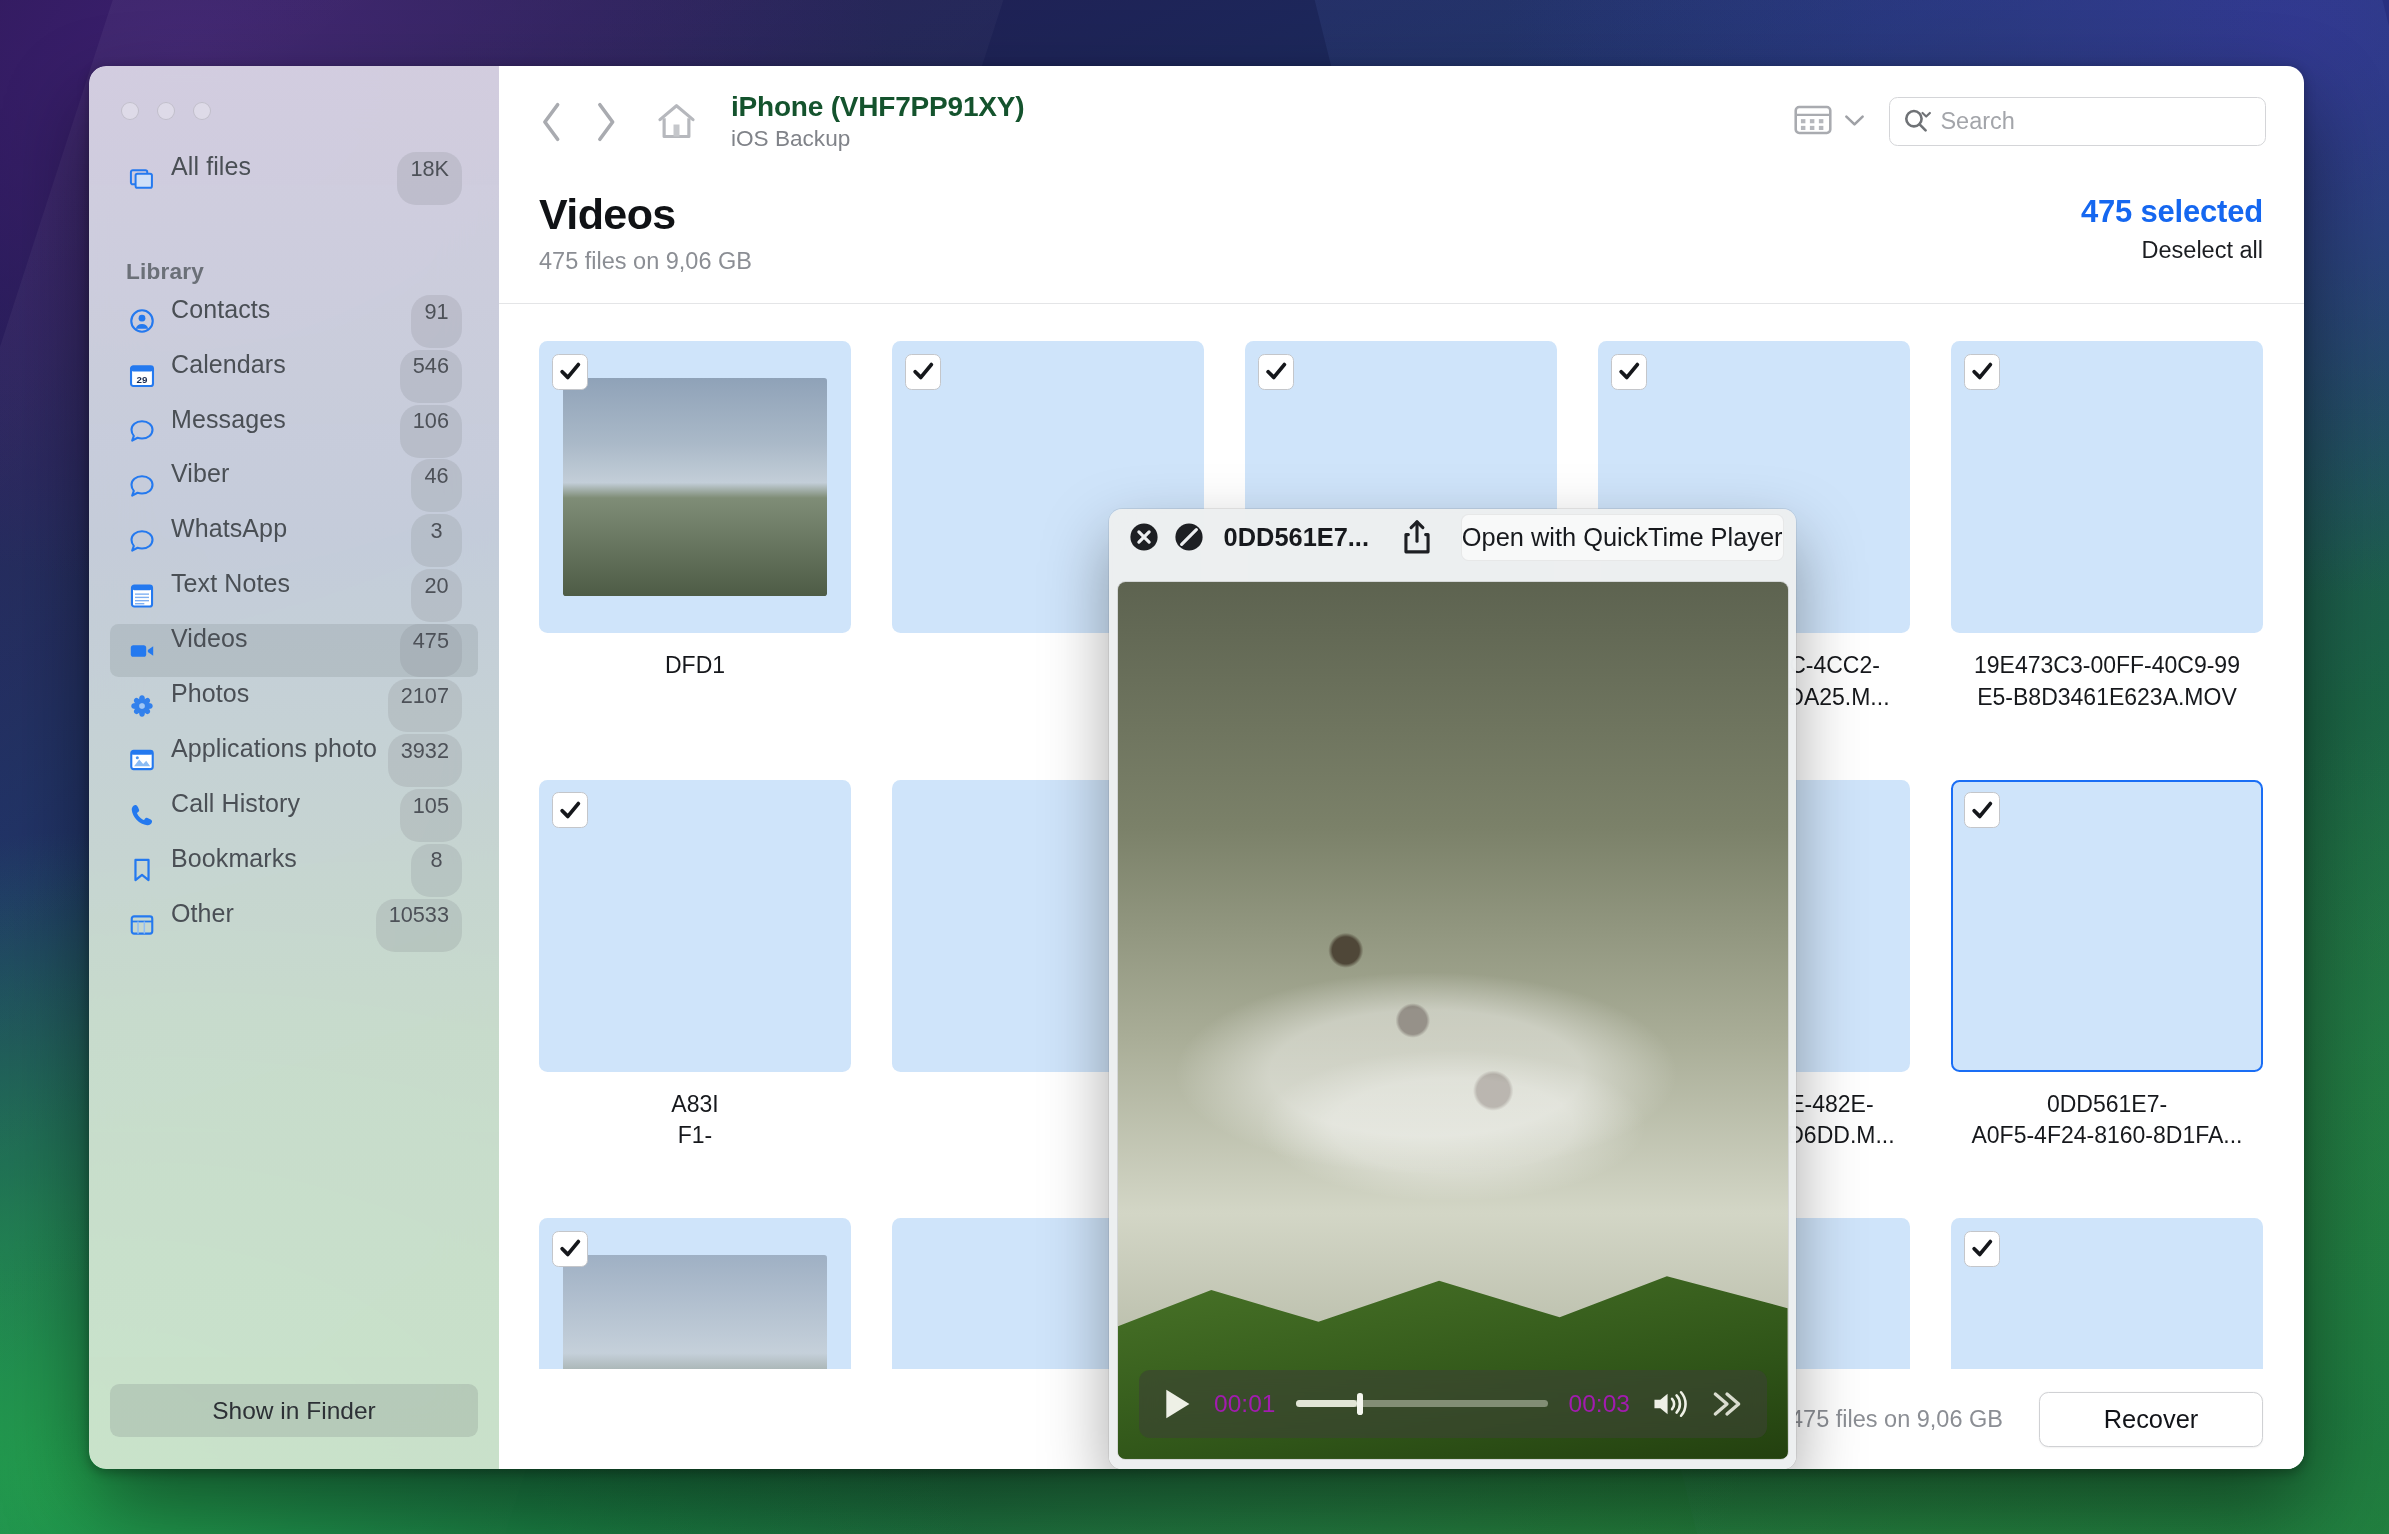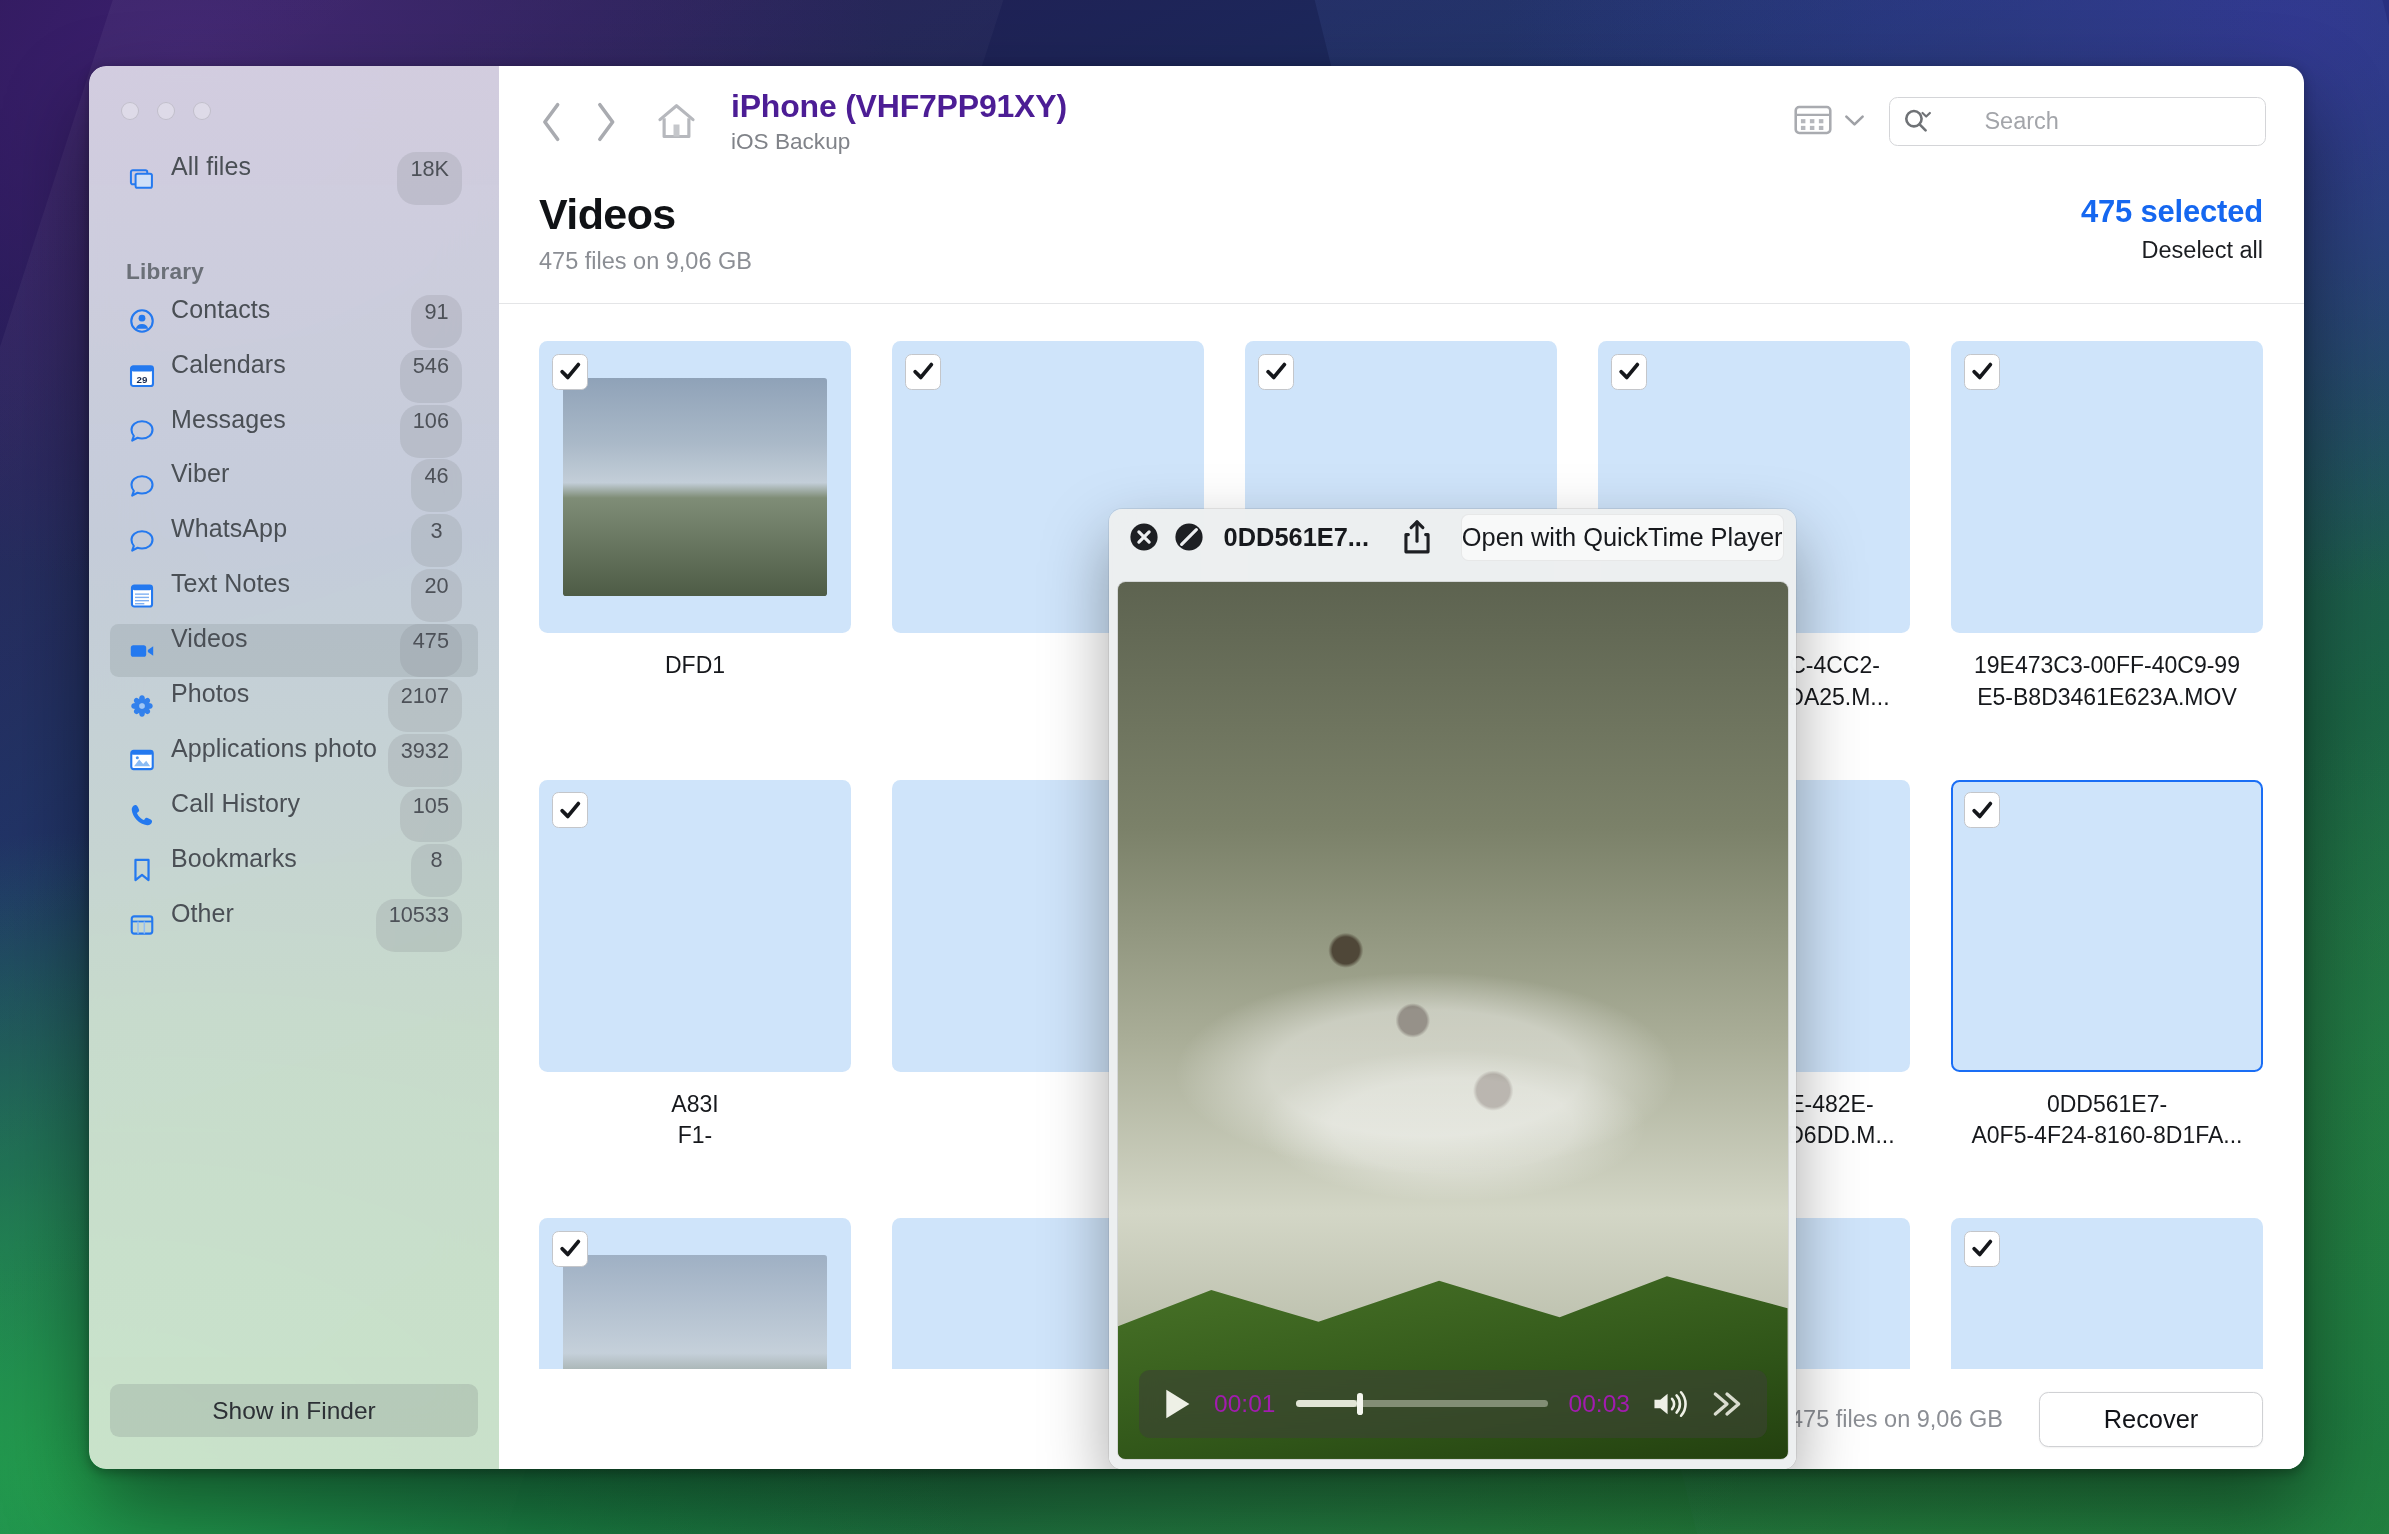--- a/index.html
+++ b/index.html
@@ -103,30 +103,29 @@
   }
   .toolbar {
     height: 111px; flex: 0 0 111px;
     display: flex; align-items: center;
     padding: 0 38px 0 40px;
   }
   .nav-arrows { display:flex; gap: 30px; align-items:center; margin-right: 36px; }
   .chev { width: 24.5px; height: 40px; cursor: pointer; }
   .home-ico { width: 45px; height: 45px; margin-right: 32px; cursor: pointer; }
   .title-block { display:flex; flex-direction: column; justify-content:center; }
-  .dev-title { font-size: 32px; font-weight: bold; color: #4c1d95; letter-spacing: -0.2px; }
+  .dev-title { font-size: 28px; font-weight: bold; color: #14532d; letter-spacing: -0.2px; }
   .dev-sub { font-size: 22.6px; color: #808389; margin-top: 3.8px; }
   .toolbar-spacer { flex: 1 1 auto; }
   .view-switch { display:flex; align-items:center; gap: 11.3px; margin-right: 24.5px; cursor:pointer; }
   .search-box {
     width: 377px; height: 49px;
     border: 0.9px solid #d4d5d8; border-radius: 8.5px;
     display:flex; align-items:center; padding: 0 13px;
     background: #fff;
-    gap: 44px;
   }
   .search-input {
     border: none; outline: none; background: transparent;
     font-size: 23.5px; color: #2b2d31; margin-left: 9.4px;
     font-family: "Liberation Sans", sans-serif; width: 100%;
   }
   .search-input::placeholder { color: #a3a5aa; }
 
   .head-row {
     display: flex; align-items: flex-start;

